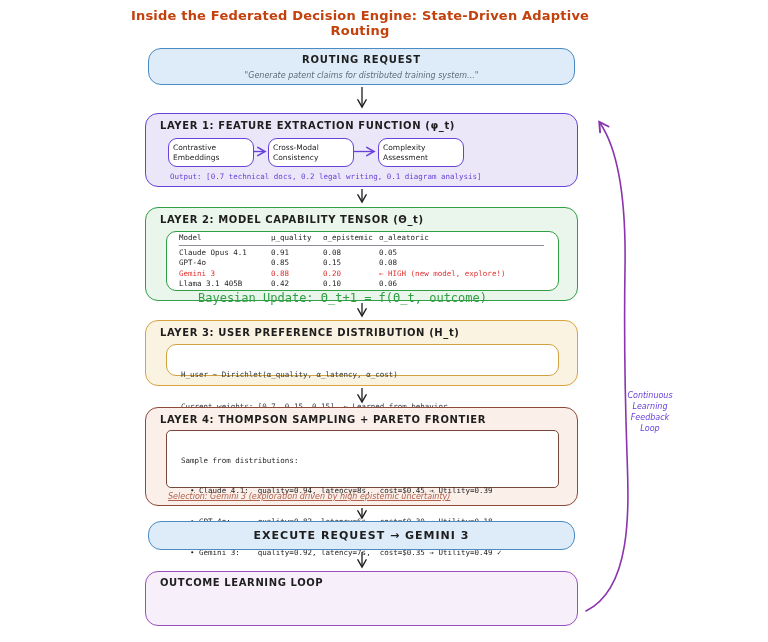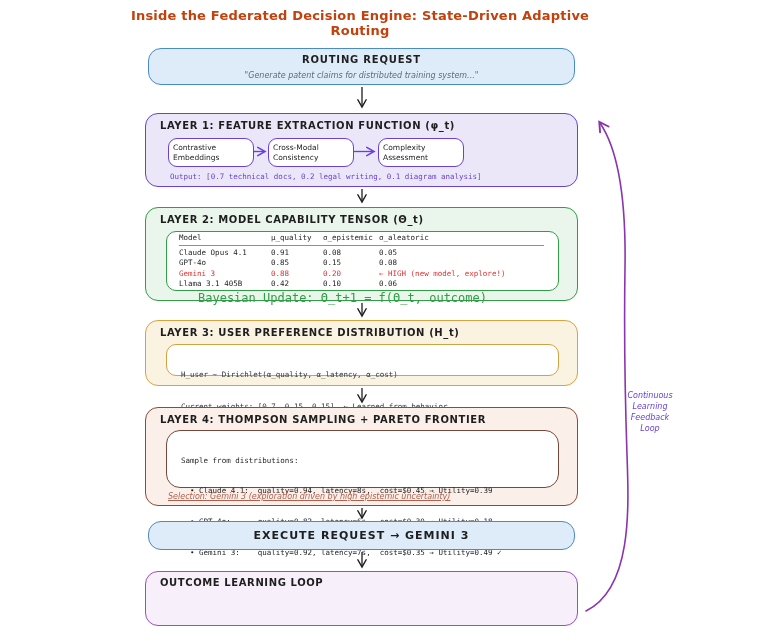--- a/index.html
+++ b/index.html
@@ -42,21 +42,21 @@
   #layer3{left:145px;top:320px;width:433px;height:66px;border:1.6px solid #d9a23f;background:#fbf3e1;}
   #layer3 .hdr{position:absolute;left:14px;top:6px;}
   #l3inner{position:absolute;left:20px;top:23px;width:393px;height:32px;background:#ffffff;
            border:1.3px solid #cfa33f;border-radius:10px;padding:4px 0 0 14px;box-sizing:border-box;
            font-size:7.5px;line-height:10.5px;color:#343a40;white-space:pre;}
 
   
   #layer4{left:145px;top:407px;width:433px;height:99px;border:1.6px solid #8d4a38;background:#fbefea;}
   #layer4 .hdr{position:absolute;left:14px;top:6px;}
   #l4inner{position:absolute;left:20px;top:22px;width:393px;height:58px;background:#ffffff;
-           border:1.3px solid #77473a;border-radius:14px;padding:4px 16px 0 14px;box-sizing:border-box;
+           border:1.3px solid #77473a;border-radius:5px;padding:4px 16px 0 14px;box-sizing:border-box;
            font-size:7.5px;line-height:10.3px;color:#1e1e1e;white-space:pre;}
   #layer4 .sel{position:absolute;left:22px;top:84px;font-size:8px;font-style:italic;color:#b0604c;
                text-decoration:underline;}
 
   
   #execute{left:148px;top:521px;width:427px;height:29px;border:1.5px solid #4a8bc2;background:#ddecf8;
            display:flex;align-items:center;justify-content:center;}
   #execute .t{font-weight:bold;font-size:11px;letter-spacing:1px;}
 
   

